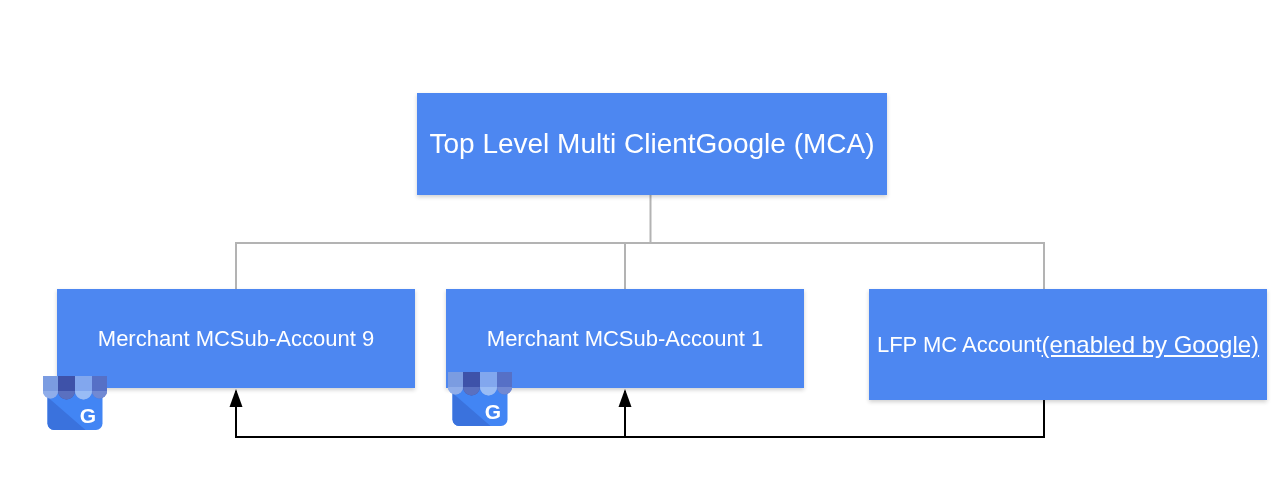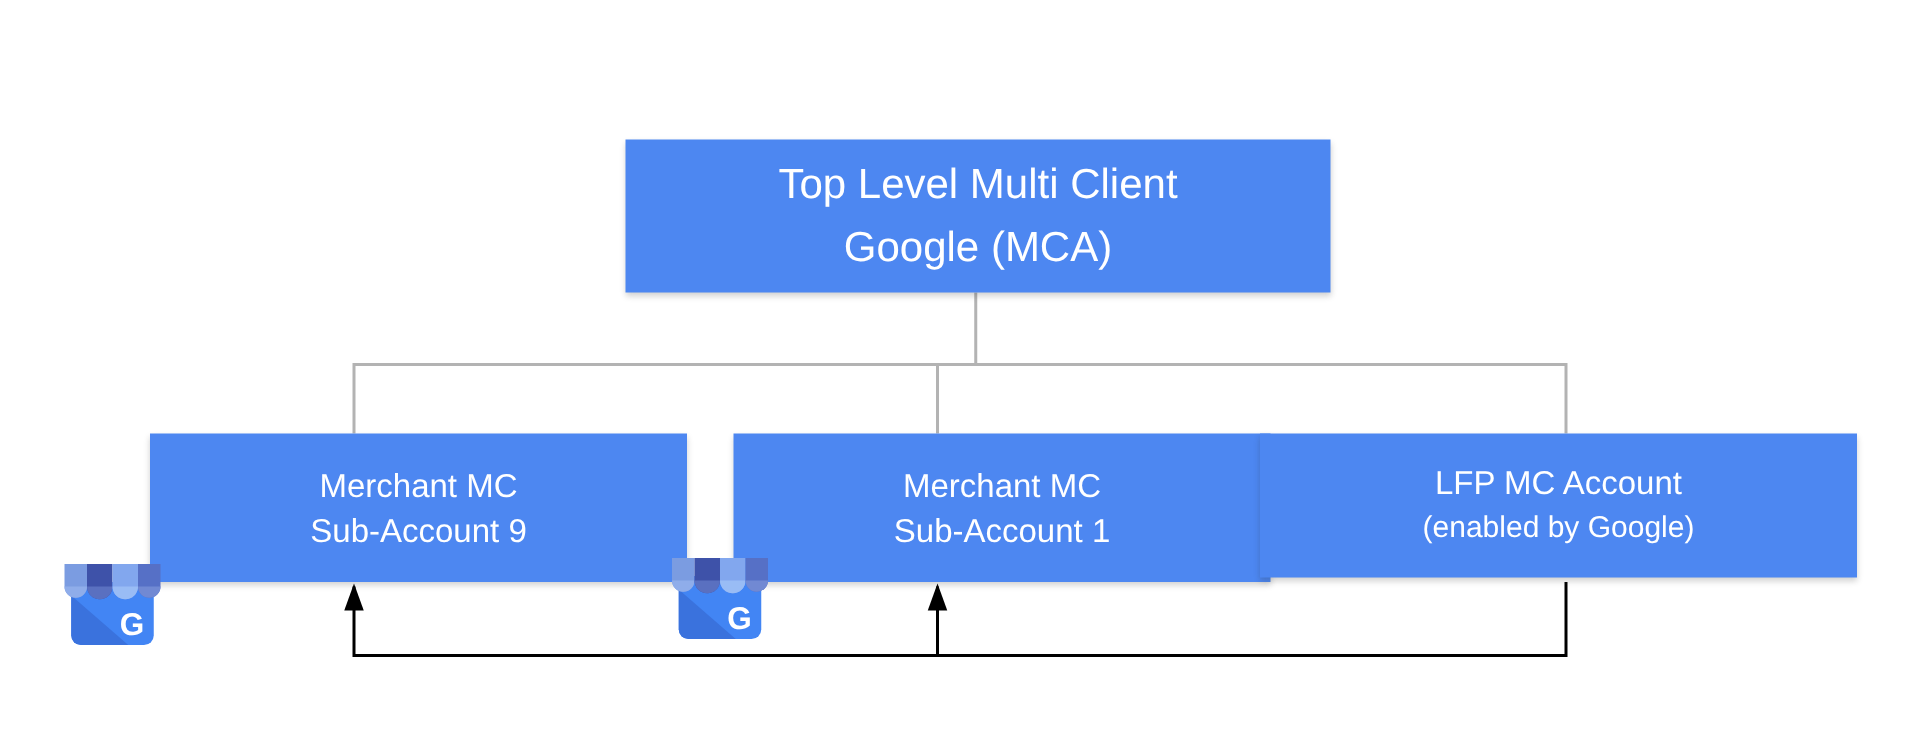--- a/index.html
+++ b/index.html
@@ -24,32 +24,32 @@
     position:absolute;left:0;top:0;width:1286px;height:501px;
     pointer-events:none;
   }
   .tree-line{stroke:var(--tree-connector);stroke-width:2;fill:none;}
   .flow-line{stroke:var(--flow-arrow);stroke-width:2;fill:none;}
   .flow-head{fill:var(--flow-arrow);stroke:none;}
   .node{
     position:absolute;
     background:var(--node-fill);
     color:var(--node-text);
-    display:flex;flex-direction:column;
+    display:flex;flex-direction:row;
     align-items:center;justify-content:center;
     text-align:center;
     box-shadow:0 2px 4px rgba(40,40,40,0.22);
   }
   .node-top{left:417px;top:93px;width:470px;height:102px;font-size:28px;line-height:42px;}
-  .node-child{font-size:22px;line-height:30px;margin-left:43px;}
+  .node-child{font-size:22px;line-height:30px;}
   .node-child1{left:57px;top:289px;width:358px;height:99px;}
   .node-child2{left:446px;top:289px;width:358px;height:99px;}
-  .node-child3{left:797px;top:289px;width:398px;height:96px;align-items:center;}
+  .node-child3{left:869px;top:289px;width:398px;height:111px;align-items:center;}
   .node-line{white-space:nowrap;}
-  .node-subline{font-size:20px;}
+  .node-subline{font-size:24px;text-decoration:underline;}
   .gmb-icon{position:absolute;width:68px;height:64px;}
   .gmb-icon1{left:41px;top:368px;}
   .gmb-icon2{left:446px;top:364px;}
   .gmb-g{
     font-family:"Liberation Sans","DejaVu Sans",sans-serif;
     font-weight:bold;font-size:21px;fill:#ffffff;
   }
 </style>
 </head>
 <body>

